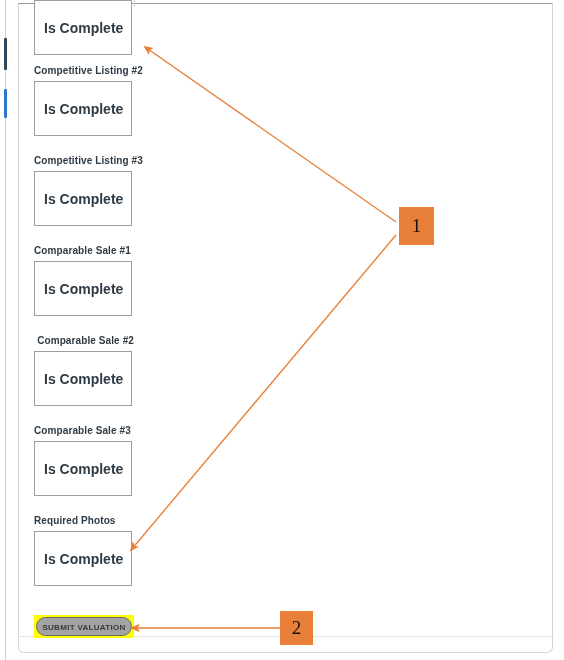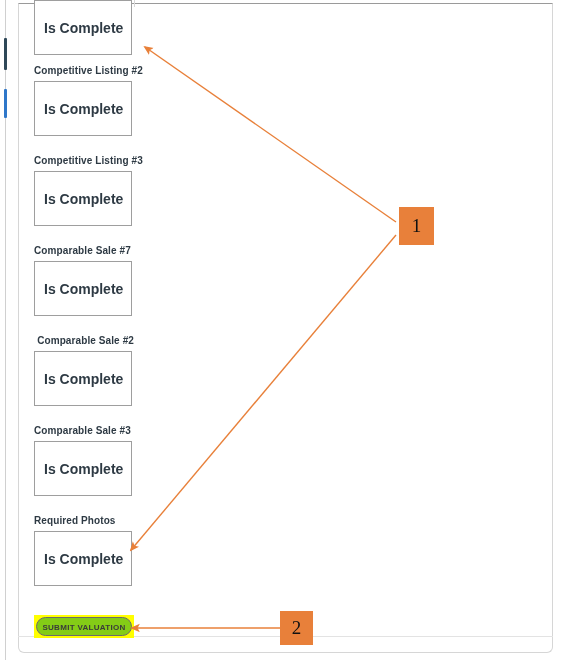--- a/index.html
+++ b/index.html
@@ -138,21 +138,21 @@
   }
 
   .submit-button {
     display: block;
     width: 96px;
     height: 19px;
     line-height: 19px;
     text-align: center;
     border: 1px solid #6b6b6b;
     border-radius: 11px;
-    background: #84cc16;
+    background: #a3a3a3;
     color: #3a3a3a;
     font-size: 8px;
     font-weight: bold;
     letter-spacing: 0.3px;
     box-sizing: border-box;
     cursor: pointer;
     font-family: "Liberation Sans", sans-serif;
     padding: 0;
   }
 
@@ -217,21 +217,21 @@
           <span class="field-box-text">Is Complete</span>
         </div>
       </div>
       <div class="field" style="top: 155px;">
         <div class="field-label">Competitive Listing #3</div>
         <div class="field-box">
           <span class="field-box-text">Is Complete</span>
         </div>
       </div>
       <div class="field" style="top: 245px;">
-        <div class="field-label">Comparable Sale #7</div>
+        <div class="field-label">Comparable Sale #1</div>
         <div class="field-box">
           <span class="field-box-text">Is Complete</span>
         </div>
       </div>
       <div class="field" style="top: 335px; text-align: right;">
         <div class="field-label">Comparable Sale #2</div>
         <div class="field-box">
           <span class="field-box-text">Is Complete</span>
         </div>
       </div>

